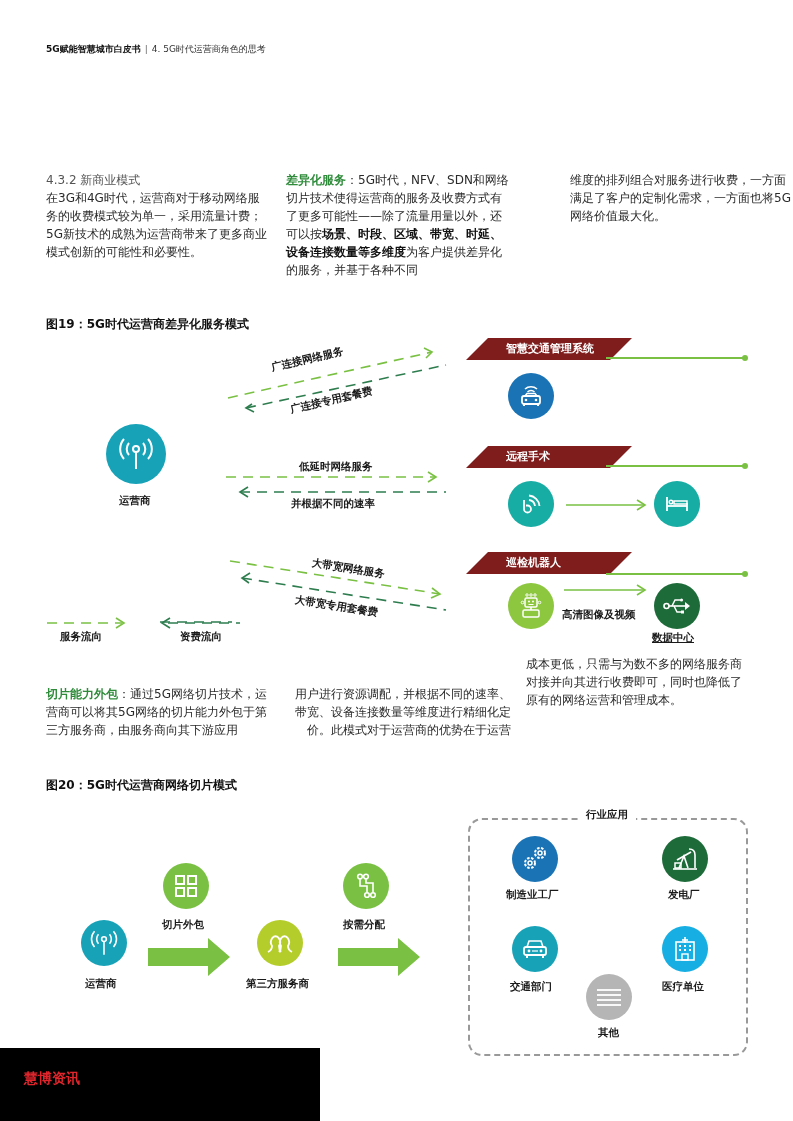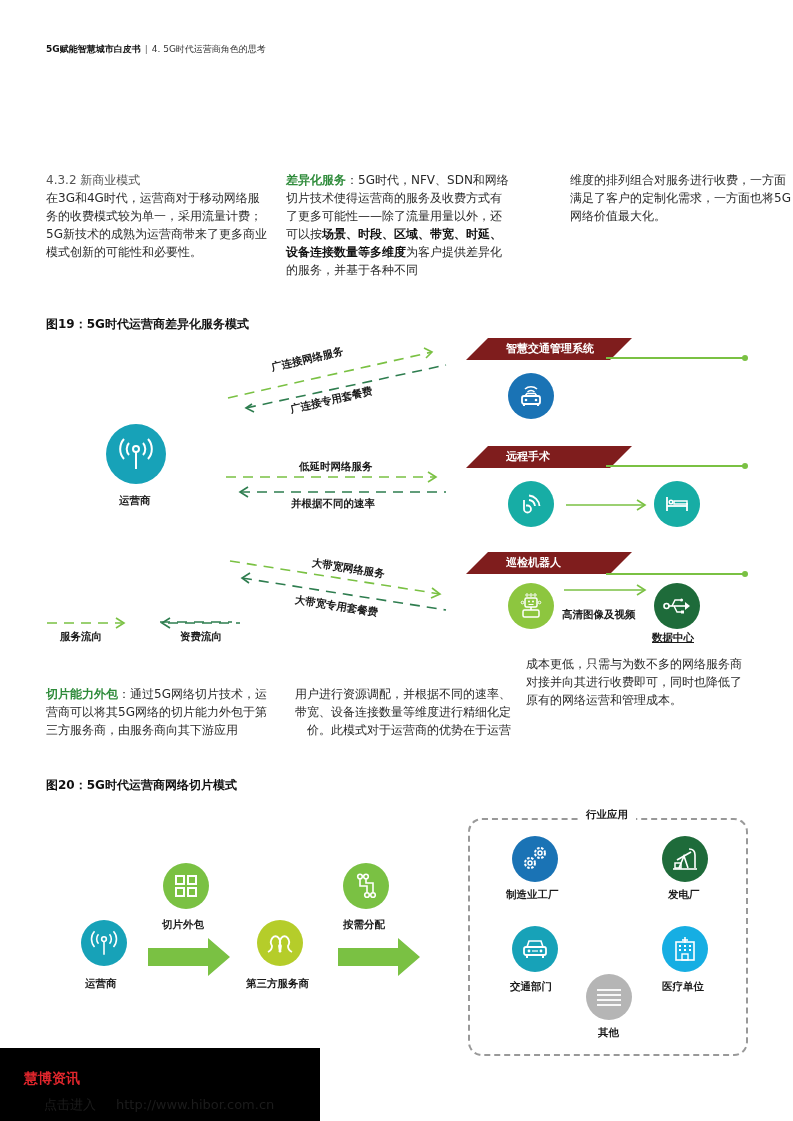--- a/index.html
+++ b/index.html
@@ -303,14 +303,13 @@
     <line x1="1" y1="3" x2="25" y2="3" stroke="#fff" stroke-width="1.8"></line>
     <line x1="1" y1="8" x2="25" y2="8" stroke="#fff" stroke-width="1.8"></line>
     <line x1="1" y1="13" x2="25" y2="13" stroke="#fff" stroke-width="1.8"></line>
     <line x1="1" y1="18" x2="25" y2="18" stroke="#fff" stroke-width="1.8"></line>
   </svg>
 </div>
 <div class="abs lbl" style="left:598px; top:1026px;">其他</div>
 
 <div class="abs watermark">
   <div class="brand">慧博资讯</div>
-  <div class="link"><span style="margin-left:0">点击进入</span><span>http://www.hibor.com.cn</span></div>
 </div>
 
 </body></html>

